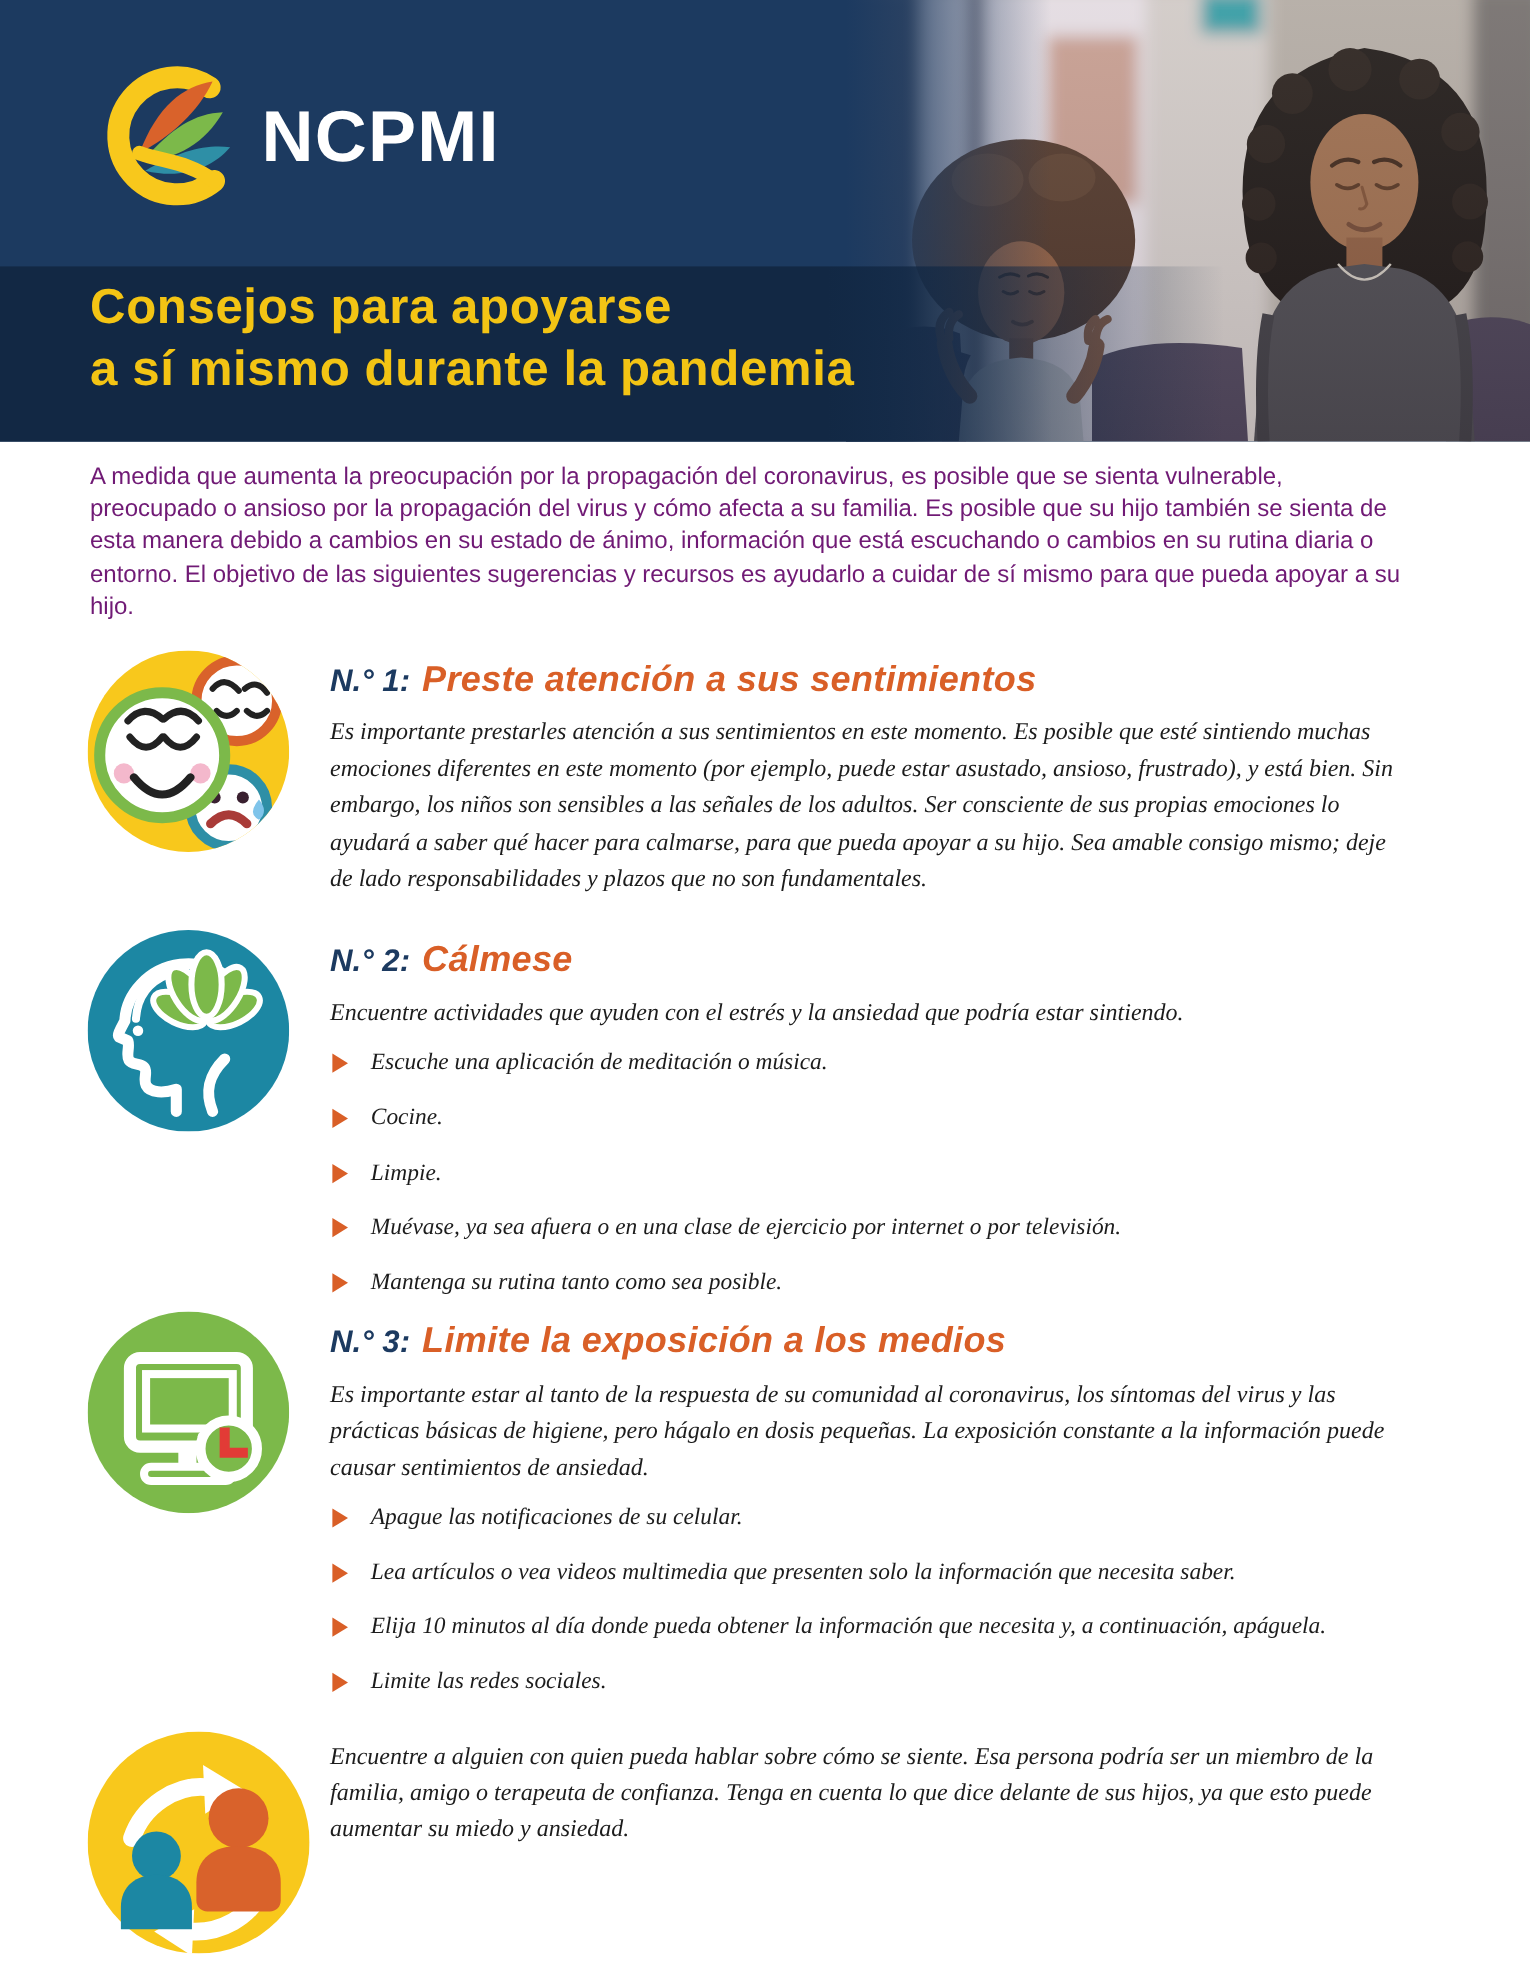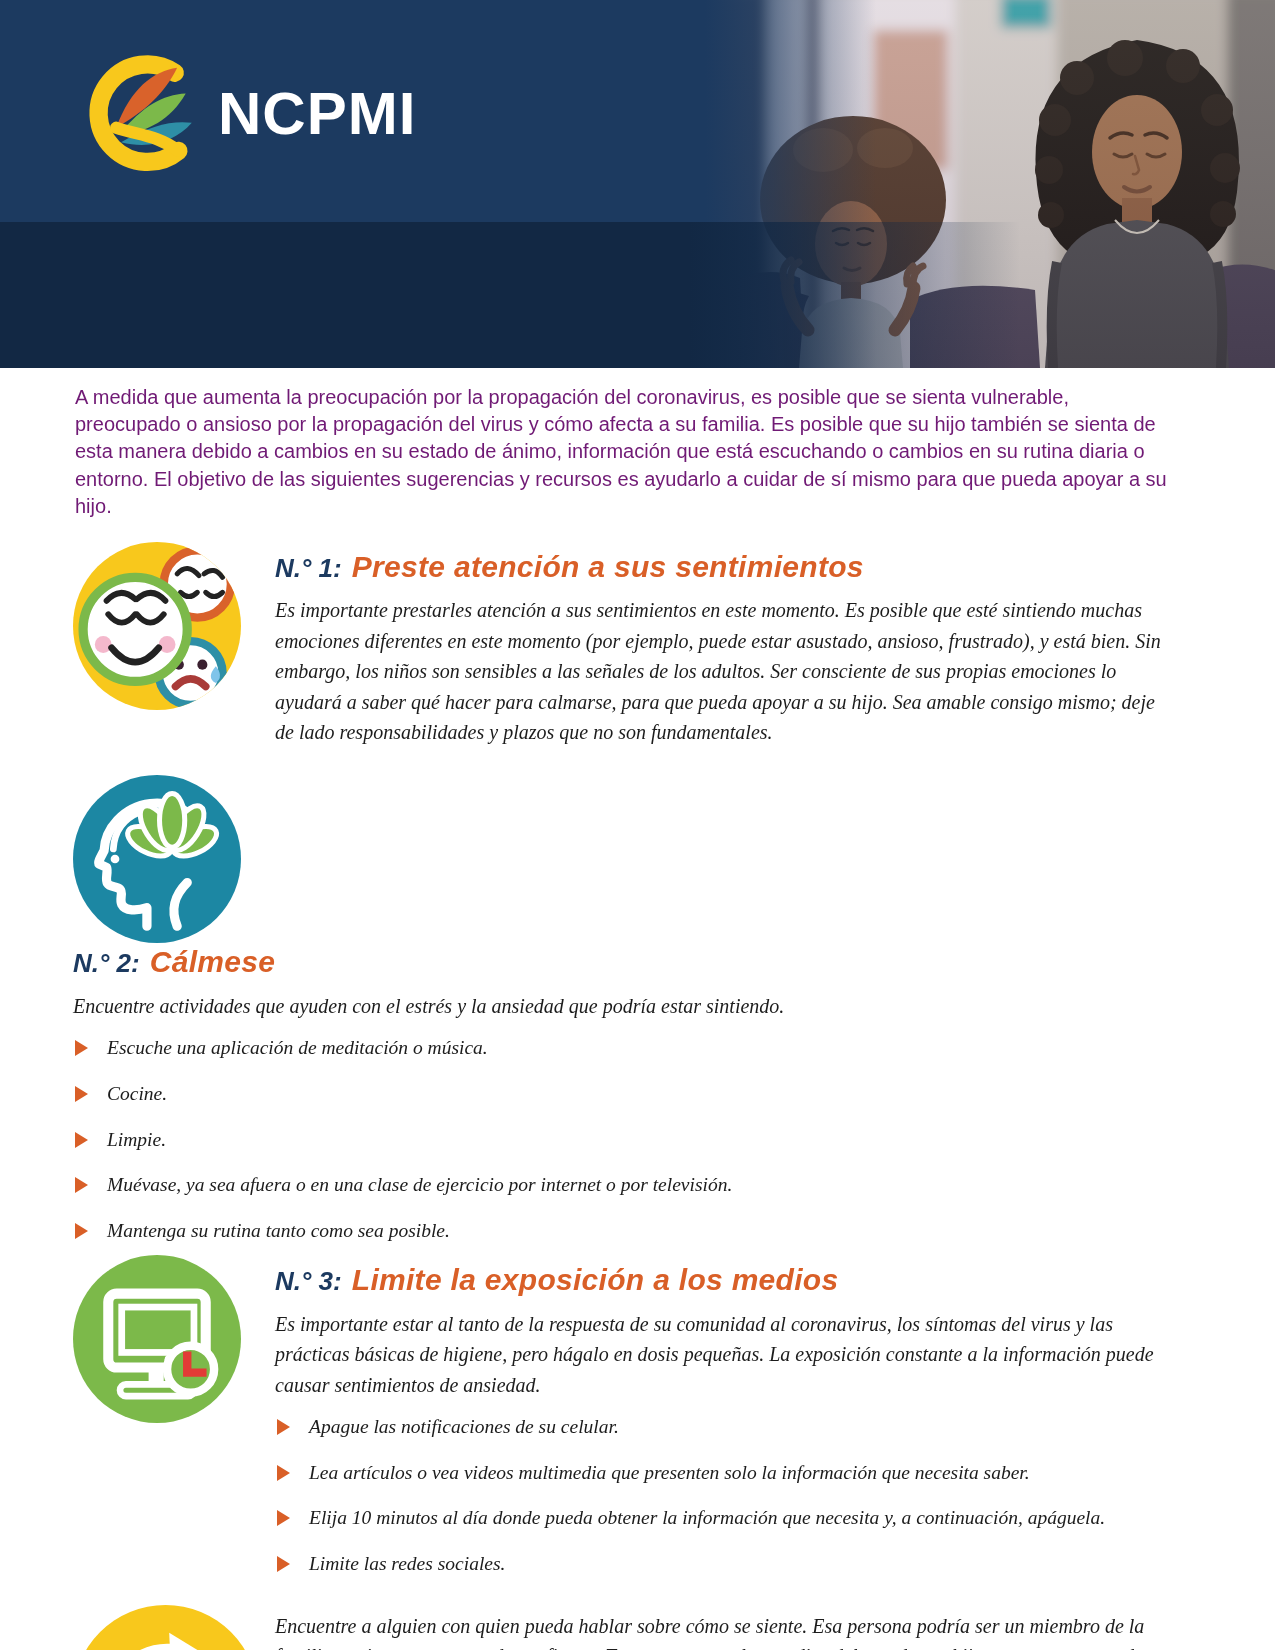--- a/index.html
+++ b/index.html
@@ -16,21 +16,21 @@
   .title-band{position:absolute;left:0;top:222px;width:1275px;height:146px;
               background:linear-gradient(90deg,#122844 0%,#122844 54%,rgba(18,40,68,.55) 66%,rgba(18,40,68,0) 80%);}
   .title{position:absolute;left:75px;top:229px;color:#f3c414;font-weight:bold;
          font-size:41px;line-height:1.28;letter-spacing:.5px;}
 
   
   .intro{margin:16px 0 0 75px;width:1105px;color:#701a75;font-size:20px;line-height:1.36;}
 
   
   .section{display:flex;padding-left:73px;font-style:italic;}
-  .sec1{margin-top:28px;} .sec2{margin-top:22px;flex-direction:column;} .sec3{} .sec4{margin-top:16px;}
+  .sec1{margin-top:28px;} .sec2{margin-top:22px;} .sec3{} .sec4{margin-top:16px;}
   .icon-col{width:202px;flex-shrink:0;}
   .icon-col svg{display:block;margin-top:-6px;}
   .content{flex:1;padding-right:70px;max-width:900px;}
   .sec-heading{font-weight:bold;line-height:1.25;margin-bottom:10px;}
   .sec-num{color:#1c3a60;font-size:26px;margin-right:10px;}
   .sec-title{color:#d95f27;font-size:30px;letter-spacing:.3px;}
   .sec-body{font-family:"Liberation Serif",serif;color:#1c1c1c;font-size:20px;line-height:1.52;margin:0 0 12px 0;}
   ul.bullets{list-style:none;margin:0;padding:0;}
   ul.bullets li{position:relative;padding-left:34px;margin-bottom:16px;
                 font-family:"Liberation Serif",serif;color:#1c1c1c;font-size:19.5px;line-height:1.52;}
@@ -126,20 +126,24 @@
         <path d="M76 17 A 40 40 0 1 0 79 81" stroke="#f8c81c" stroke-width="15" fill="none" stroke-linecap="round"></path>
         <path d="M28 62 C 40 30 58 16 78 13 C 68 34 50 50 28 62 Z" fill="#d9622b"></path>
         <path d="M30 68 C 50 44 66 35 85 34 C 73 55 54 66 30 68 Z" fill="#7cb94a"></path>
         <path d="M32 74 C 56 60 74 56 90 58 C 77 73 56 80 32 74 Z" fill="#2e8fa6"></path>
         <path d="M28 62 C 45 68 62 68 79 81" stroke="#f8c81c" stroke-width="10" fill="none" stroke-linecap="round"></path>
       </svg>
       <span class="logo-text">NCPMI</span>
     </div>
 
     <div class="title-band"></div>
+    <div class="title">
+      <div>Consejos para apoyarse</div>
+      <div>a sí mismo durante la pandemia</div>
+    </div>
   </div>
 
   <p class="intro">A medida que aumenta la preocupación por la propagación del coronavirus, es posible que se sienta vulnerable, preocupado o ansioso por la propagación del virus y cómo afecta a su familia. Es posible que su hijo también se sienta de esta manera debido a cambios en su estado de ánimo, información que está escuchando o cambios en su rutina diaria o entorno. El objetivo de las siguientes sugerencias y recursos es ayudarlo a cuidar de sí mismo para que pueda apoyar a su hijo.</p>
 
   <div class="section sec1">
     <div class="icon-col">
       <svg width="168" height="168" viewBox="0 0 100 100">
         <defs>
             <clipPath id="clip1">
               <circle cx="50" cy="50" r="50"></circle>

